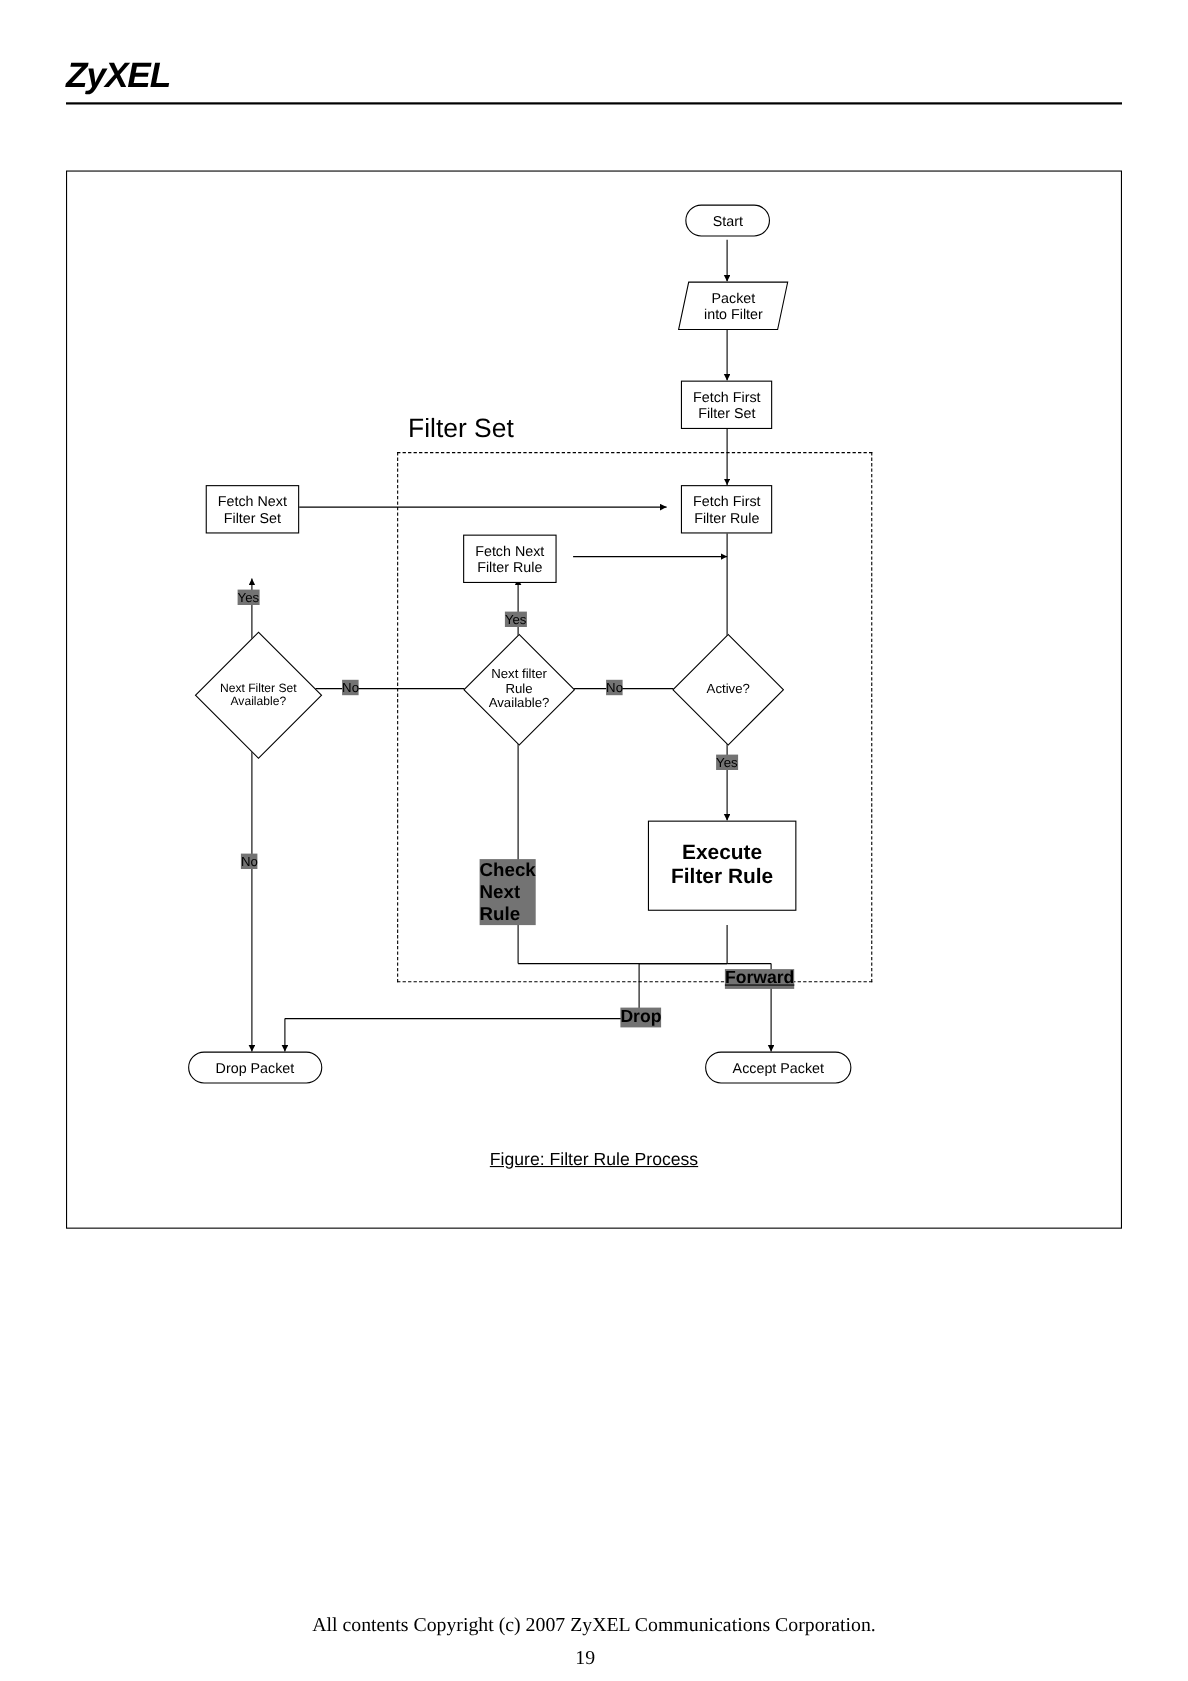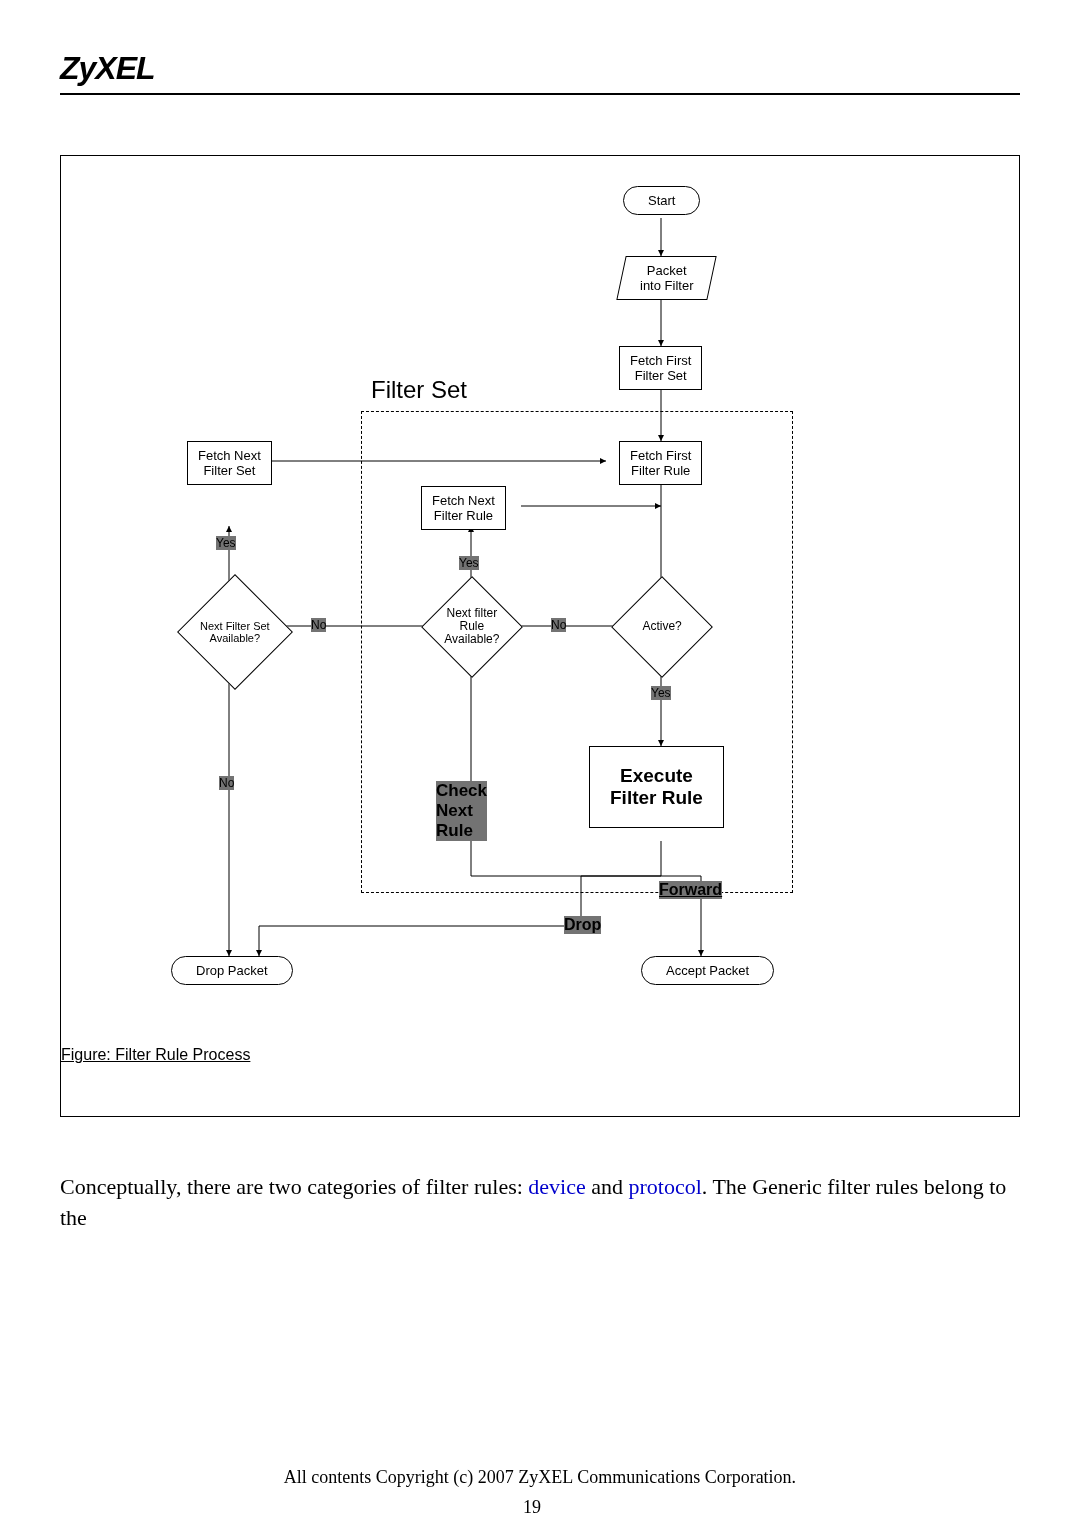--- a/index.html
+++ b/index.html
@@ -210,24 +210,21 @@
   <div class="label" style="left:250px; top:462px;">No</div>
   <div class="label" style="left:490px; top:462px;">No</div>
   <div class="label" style="left:158px; top:620px;">No</div>
 
   <div class="label big" style="left:375px; top:625px; white-space:pre-line; text-align:left; font-size:17px;">Check
 Next
 Rule</div>
   <div class="label big" style="left:598px; top:725px; text-decoration:underline; font-size:16px;">Forward</div>
   <div class="label big" style="left:503px; top:760px; font-size:16px;">Drop</div>
 
-  <div class="caption" style="left:0; right:0; top:890px;">Figure: Filter Rule Process</div>
+  <div class="caption" style="left:0; right:0; text-align:center; top:890px;">Figure: Filter Rule Process</div>
 </div>
 
 <div class="body-text">
 
-  <p class="para">
-    <span>Conceptually, there are two categories of filter rules: </span><span class="link">device</span><span> and </span><span class="link">protocol</span><span>. The Generic filter rules belong to the</span>
-  </p>
 </div>
 
 <div class="footer">All contents Copyright (c) 2007 ZyXEL Communications Corporation.</div>
 <div class="pagenum">19</div>
 
 </body></html>

